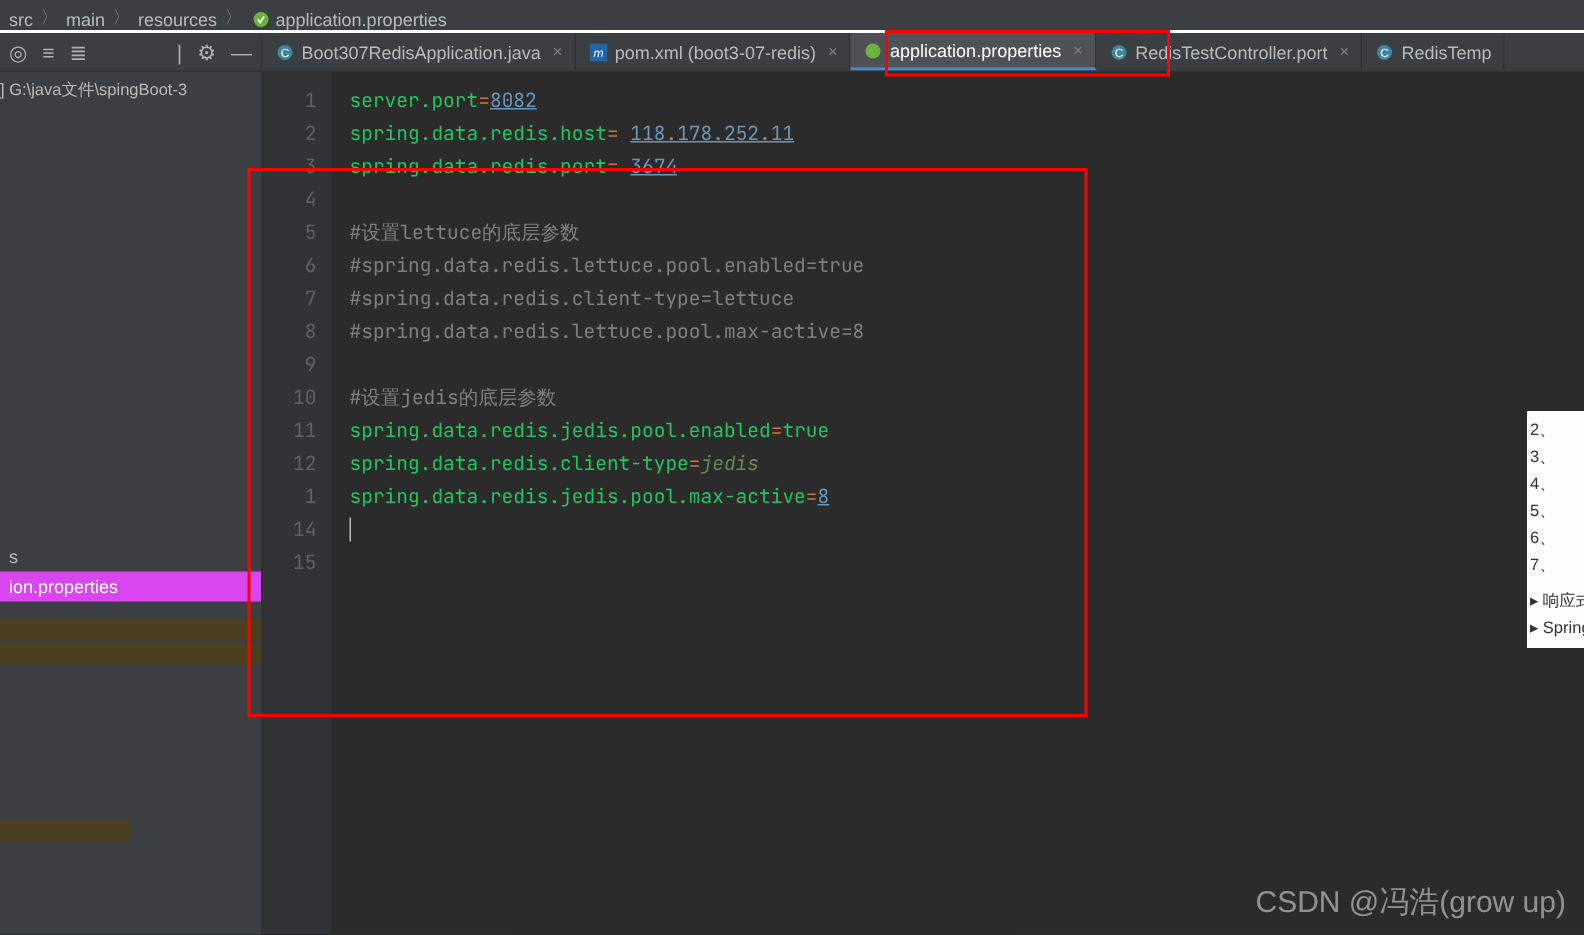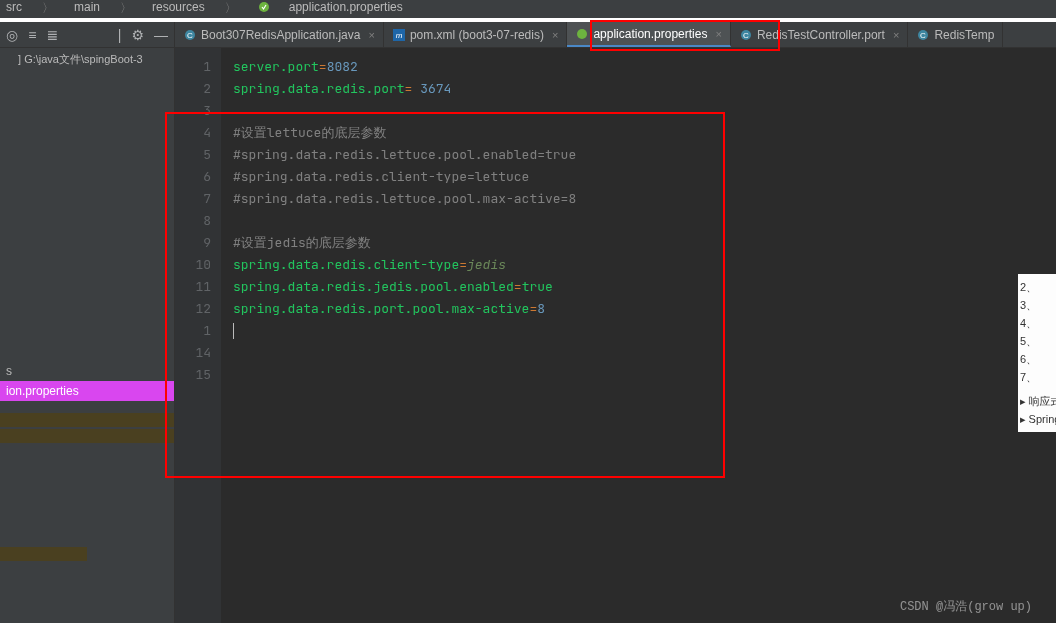--- a/index.html
+++ b/index.html
@@ -10,24 +10,24 @@
     color: #bbbbbb;
     width: 1056px;
     height: 623px;
     overflow: hidden;
     position: relative;
   }
   .breadcrumb {
     background: #3c3f41;
     height: 22px;
     display: flex;
-    align-items: flex-start;
+    align-items: flex-end;
     padding: 0 6px;
-    border-bottom: 4px solid #ffffff;
-    gap: 18px;
+    border-bottom: 2px solid #ffffff;
+    gap: 3px;
   }
   .breadcrumb span { color: #bbbbbb; }
   .breadcrumb .sep { color: #808080; margin: 0 2px; }
   .breadcrumb .icon { width: 14px; height: 14px; display: inline-flex; align-items: center; justify-content: center; }
   .toolbar {
     background: #3c3f41;
     height: 26px;
     display: flex;
     align-items: center;
     border-bottom: 1px solid #323232;
@@ -68,21 +68,21 @@
   .tab .close { color: #808080; font-size: 11px; margin-left: 4px; }
   .tab .fic { width: 14px; height: 14px; display: inline-flex; align-items: center; justify-content: center; }
   .body-row { display: flex; height: calc(100% - 48px); }
   .sidebar {
     width: 175px;
     background: #3c3f41;
     color: #bbbbbb;
     position: relative;
     border-right: 1px solid #323232;
   }
-  .sidebar .path { padding: 4px 18px; color: #bbbbbb; font-size: 11px; white-space: nowrap; }
+  .sidebar .path { padding: 4px 0; color: #bbbbbb; font-size: 11px; white-space: nowrap; }
   .sidebar .item {
     padding: 3px 6px;
     font-size: 12px;
   }
   .sidebar .item.sel {
     background: #d946ef;
     color: #fff;
   }
   .sidebar .hl {
     background: #4a4020;
@@ -108,21 +108,21 @@
   .gutter div { height: 22px; line-height: 22px; }
   .code {
     padding: 8px 0 8px 12px;
     flex: 1;
     position: relative;
   }
   .code .line { height: 22px; line-height: 22px; white-space: pre; }
   .k { color: #22c55e; }
   .eq { color: #cc7832; }
   .v { color: #6a8759; font-style: italic; }
-  .num { color: #6897bb; }
+  .num { color: #6897bb; text-decoration: underline; }
   .cm { color: #808080; }
   .redbox1 {
     position: absolute;
     border: 2px solid #ff0000;
     top: 20px; left: 590px;
     width: 190px; height: 31px;
     pointer-events: none;
   }
   .redbox2 {
     position: absolute;
@@ -143,24 +143,24 @@
     width: 38px;
     background: #fdfdfd;
     color: #333;
     font-size: 11px;
     padding: 4px 2px;
     line-height: 18px;
   }
   .right-float div { white-space: nowrap; }
   .watermark {
     position: absolute;
-    right: 24px; bottom: 8px;
+    right: 12px; bottom: 8px;
     color: rgba(230,230,230,0.55);
-    font-size: 12px;
-    font-family: Liberation Mono, monospace;
+    font-size: 20px;
+    font-family: Liberation Sans, sans-serif;
   }
   svg { display: block; }
 </style>
 </head>
 <body>
 
 <div class="breadcrumb">
   <span>src</span>
   <span class="sep">〉</span>
   <span>main</span>
@@ -264,31 +264,32 @@
         <div>9</div>
         <div>10</div>
         <div>11</div>
         <div>12</div>
         <div>1</div>
         <div>14</div>
         <div>15</div>
       </div>
     <div class="code" id="code">
         <div class="line"><span class="k">server.port</span><span class="eq">=</span><span class="num">8082</span></div>
+        <div class="line"><span class="k">spring.data.redis.host</span><span class="eq">= </span><span class="num">118.178.252.11</span></div>
         <div class="line"><span class="k">spring.data.redis.port</span><span class="eq">= </span><span class="num">3674</span></div>
         <div class="line"></div>
         <div class="line"><span class="cm">#设置lettuce的底层参数</span></div>
         <div class="line"><span class="cm">#spring.data.redis.lettuce.pool.enabled=true</span></div>
         <div class="line"><span class="cm">#spring.data.redis.client-type=lettuce</span></div>
         <div class="line"><span class="cm">#spring.data.redis.lettuce.pool.max-active=8</span></div>
         <div class="line"></div>
         <div class="line"><span class="cm">#设置jedis的底层参数</span></div>
+        <div class="line"><span class="k">spring.data.redis.jedis.pool.enabled</span><span class="eq">=</span><span class="k">true</span></div>
         <div class="line"><span class="k">spring.data.redis.client-type</span><span class="eq">=</span><span class="v">jedis</span></div>
-        <div class="line"><span class="k">spring.data.redis.jedis.pool.enabled</span><span class="eq">=</span><span class="k">true</span></div>
-        <div class="line"><span class="k">spring.data.redis.port.pool.max-active</span><span class="eq">=</span><span class="num">8</span></div>
+        <div class="line"><span class="k">spring.data.redis.jedis.pool.max-active</span><span class="eq">=</span><span class="num">8</span></div>
         <div class="line"><span class="caret"></span></div>
       </div>
   </div>
 </div>
 
 <div class="right-float">
   <div>2、</div>
   <div>3、</div>
   <div>4、</div>
   <div>5、</div>

